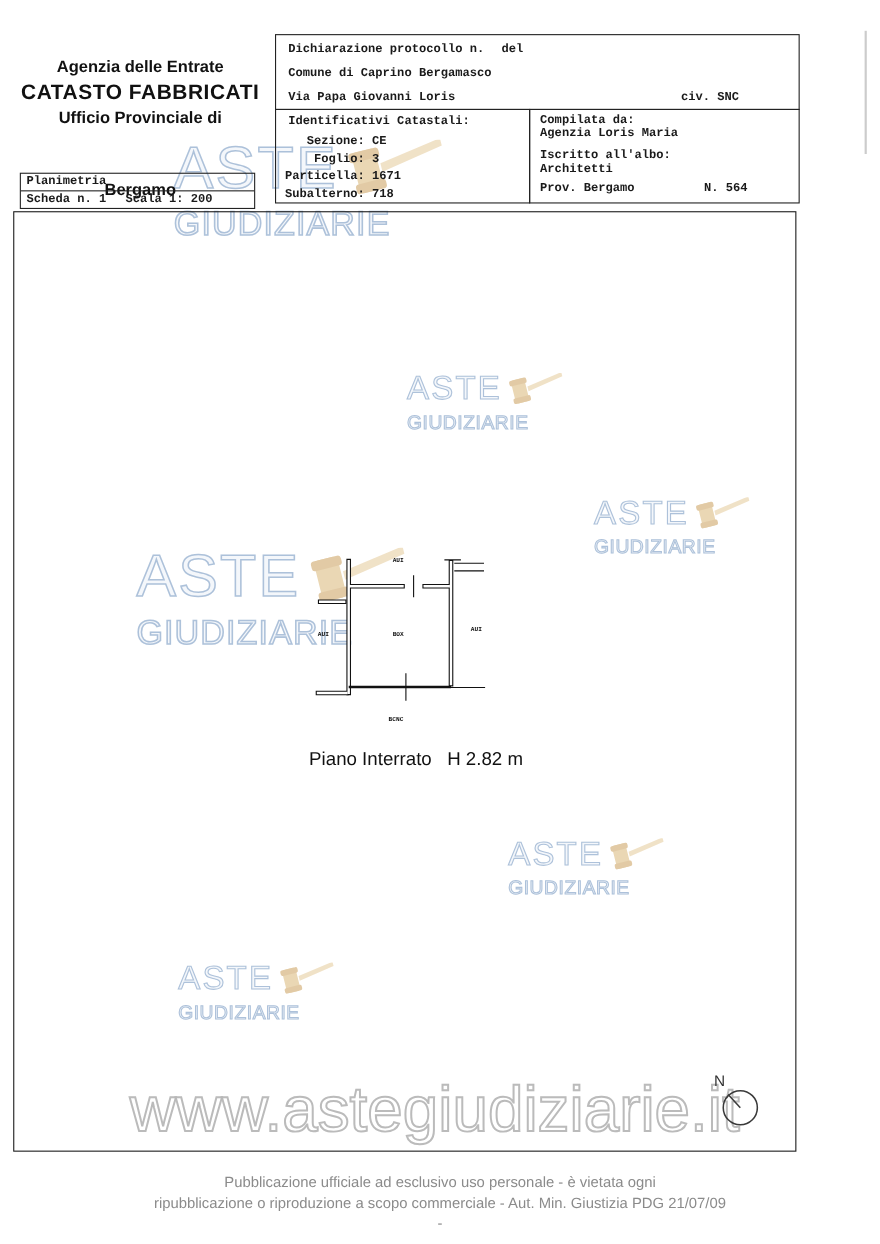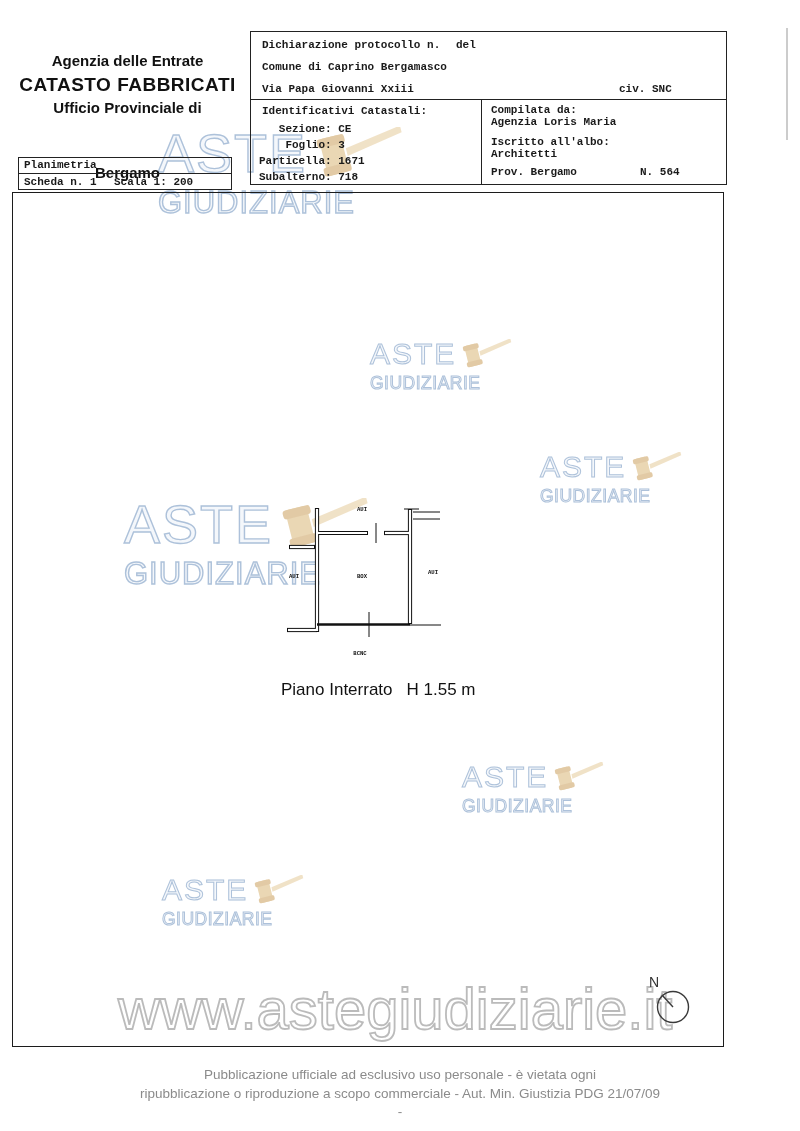--- a/index.html
+++ b/index.html
@@ -205,21 +205,21 @@
     <div class="pt-row2">
       <span class="pt-scheda">Scheda n. 1</span>
       <span class="pt-scala">Scala 1: 200</span>
     </div>
   </div>
 
   <div class="tbox box-decl">
     <span class="d-l1">Dichiarazione protocollo n.</span>
     <span class="d-del">del</span>
     <span class="d-l2">Comune di Caprino Bergamasco</span>
-    <span class="d-l3">Via Papa Giovanni Xxiii</span>
+    <span class="d-l3">Via Papa Giovanni Loris</span>
     <span class="d-civ">civ. SNC</span>
   </div>
 
   <div class="tbox box-ident">
     <span class="i-title">Identificativi Catastali:</span>
     <div class="i-rows">   Sezione: CE
     Foglio: 3
 Particella: 1671
 Subalterno: 718</div>
   </div>
@@ -268,21 +268,21 @@
     <g font-family="Liberation Mono, monospace" font-size="5.6" font-weight="bold" fill="#111" text-anchor="middle">
       <text x="362" y="511">AUI</text>
       <text x="294" y="578">AUI</text>
       <text x="362" y="578">BOX</text>
       <text x="433" y="574">AUI</text>
       <text x="360" y="655">BCNC</text>
     </g>
   </svg>
 
   <div class="floor-label">
-    <span>Piano Interrato</span><span class="h">H 1.55 m</span>
+    <span>Piano Interrato</span><span class="h">H 2.82 m</span>
   </div>
 
   <div class="compass">
     <span class="n">N</span>
     <svg width="50" height="58">
       <circle cx="27" cy="33" r="15.5" fill="none" stroke="#3a3a3a" stroke-width="1.4"></circle>
       <line x1="27" y1="33" x2="16" y2="21" stroke="#3a3a3a" stroke-width="1.4"></line>
     </svg>
   </div>
 

